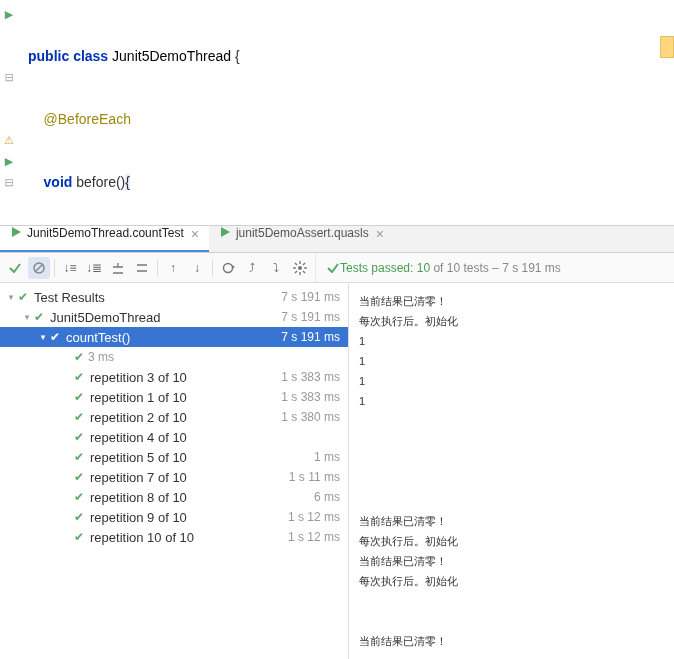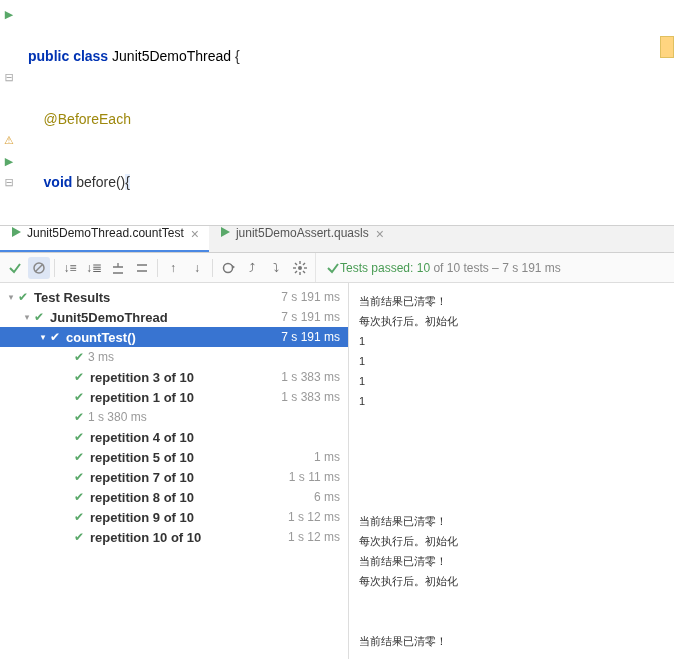--- a/index.html
+++ b/index.html
@@ -35,21 +35,21 @@
 
 
 .bottom { display:flex; height:376px; }
 .tree-panel { width:349px; border-right:1px solid #ddd; overflow:auto; padding-top:4px; }
 .console { flex:1; padding:8px 10px; font-size:11px; line-height:20px; color:#333; white-space:pre-wrap; }
 
 
 .node { display:flex; align-items:center; height:20px; padding-right:8px; }
 .node .arrow { width:14px; text-align:center; color:#999; font-size:9px; }
 .node .chk { width:14px; color:#59a869; font-size:12px; }
-.node .lbl { flex:1; padding-left:2px;font-weight:bold; }
+.node .lbl { flex:1; padding-left:2px; }
 .node .dur { color:#999; font-size:12px; }
 .node.d0 { padding-left:4px; }
 .node.d1 { padding-left:20px; }
 .node.d2 { padding-left:36px; }
 .node.d3 { padding-left:60px; }
 .node.selected { background:#3874d1; color:#fff; }
 .node.selected .dur, .node.selected .arrow, .node.selected .chk { color:#fff; }
 
 svg { display:block; }
 </style>
@@ -198,20 +198,21 @@
       </div>
     <div class="node d3">
         <span class="arrow"></span>
         <span class="chk">✔</span>
         <span class="lbl">repetition 1 of 10</span>
         <span class="dur">1 s 383 ms</span>
       </div>
     <div class="node d3">
         <span class="arrow"></span>
         <span class="chk">✔</span>
+        <span class="lbl">repetition 2 of 10</span>
         <span class="dur">1 s 380 ms</span>
       </div>
     <div class="node d3">
         <span class="arrow"></span>
         <span class="chk">✔</span>
         <span class="lbl">repetition 4 of 10</span>
         <span class="dur"></span>
       </div>
     <div class="node d3">
         <span class="arrow"></span>

